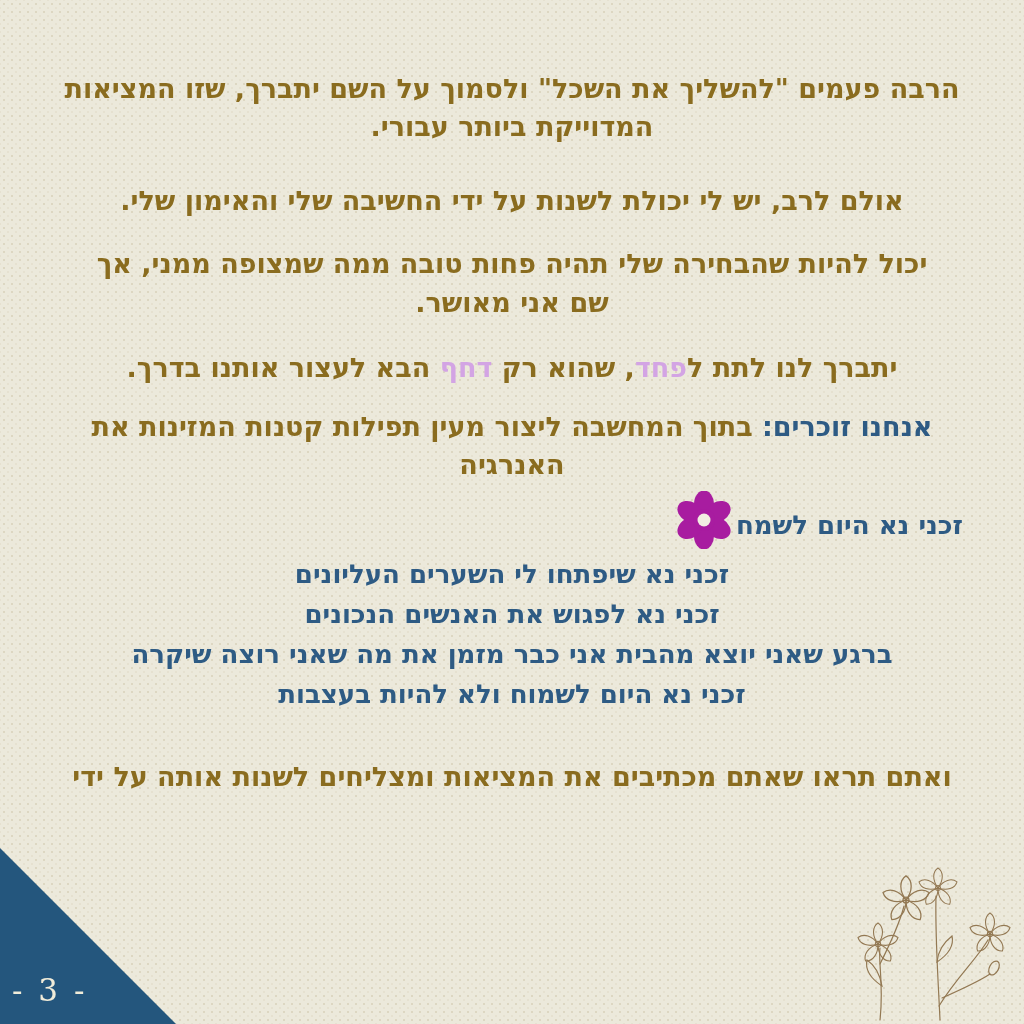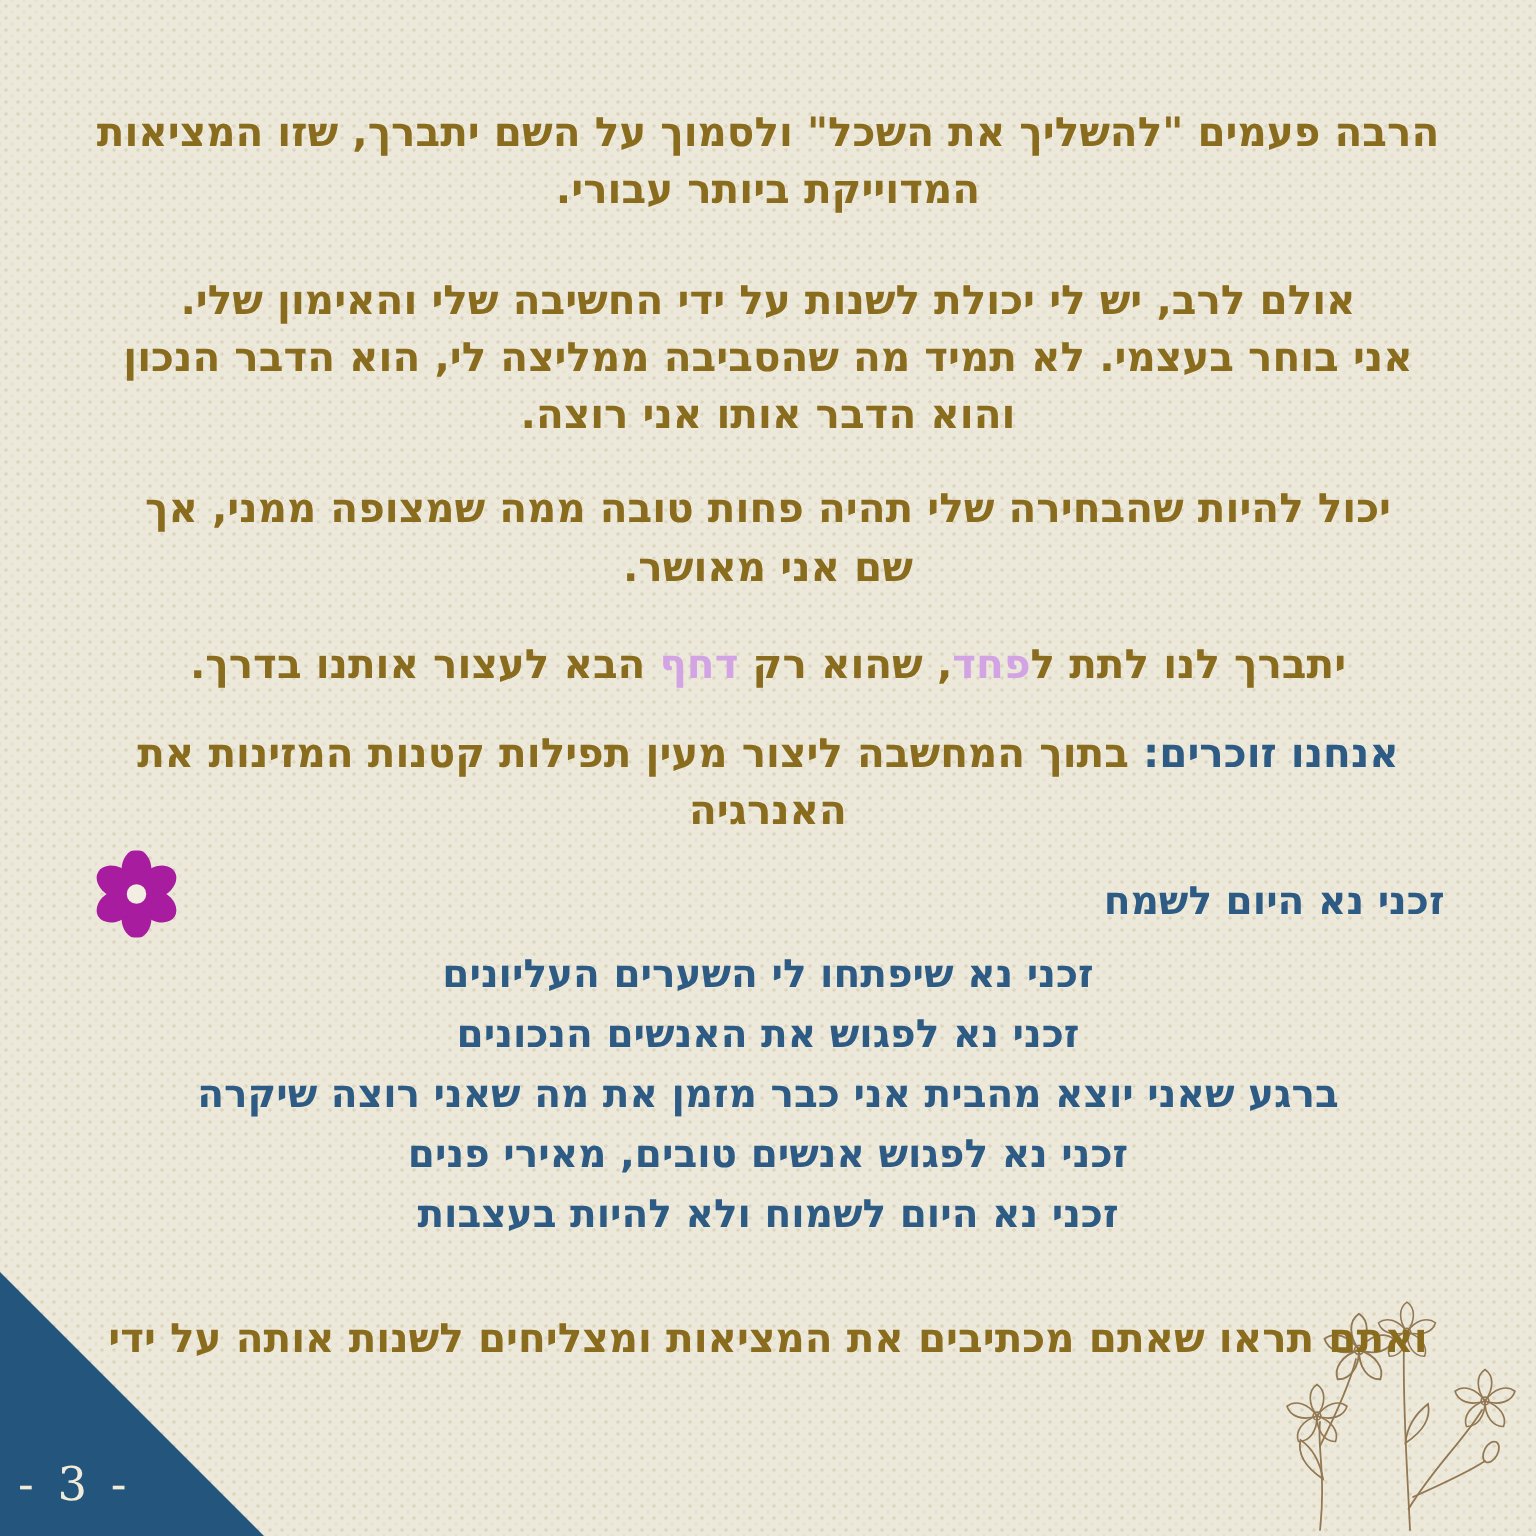--- a/index.html
+++ b/index.html
@@ -24,21 +24,21 @@
   .intro{margin-bottom:36px}
   .ability-line{display:block}
   .choice{margin:24px auto 0;max-width:844px;line-height:39px}
   .fear{margin-top:27px}
   .remember{margin:21px auto 12px;max-width:880px}
   .seg-brown{color:var(--brown,#8a6c1f)}
   .seg-pink{color:var(--pink,#d3a4e4)}
   .seg-blue{color:var(--blue,#2e5b84)}
   .prayer{margin-top:8px;color:var(--blue,#2e5b84);font-size:26px;line-height:40px}
   .prayer-line{display:block}
-  .prayer-line.first-line{display:flex;align-items:center;justify-content:space-between;gap:2px;min-height:52px}
+  .prayer-line.first-line{display:flex;align-items:center;justify-content:flex-start;gap:2px;min-height:52px}
   .flower-icon svg{display:block;transform:translateY(-5px)}
   .flower-icon .petals{fill:var(--magenta,#a81ca0)}
   .closing{margin-top:44px}
   .corner-triangle{
     position:absolute;left:0;bottom:0;width:176px;height:176px;z-index:3;
     background:var(--navy,#24567d);
     clip-path:polygon(0 0,100% 100%,0 100%);
   }
   .page-number{
     position:absolute;left:12px;bottom:16px;z-index:4;
@@ -53,21 +53,20 @@
 <body>
 
 <div class="page">
 
   <div class="content">
 
     <p class="intro">הרבה פעמים "להשליך את השכל" ולסמוך על השם יתברך, שזו המציאות המדוייקת ביותר עבורי.</p>
 
     <div class="ability">
         <div class="ability-line">אולם לרב, יש לי יכולת לשנות על ידי החשיבה שלי והאימון שלי.</div>
-        <div class="ability-line">אני בוחר בעצמי. לא תמיד מה שהסביבה ממליצה לי, הוא הדבר הנכון והוא הדבר אותו אני רוצה.</div>
       </div>
 
     <p class="choice">יכול להיות שהבחירה שלי תהיה פחות טובה ממה שמצופה ממני, אך שם אני מאושר.</p>
 
     <p class="fear"><span class="seg-brown">יתברך לנו לתת ל</span><span class="seg-pink">פחד</span><span class="seg-brown">, שהוא רק </span><span class="seg-pink">דחף</span><span class="seg-brown"> הבא לעצור אותנו בדרך.</span></p>
 
     <p class="remember"><span class="seg-blue">אנחנו זוכרים:</span><span class="seg-brown"> בתוך המחשבה ליצור מעין תפילות קטנות המזינות את האנרגיה</span></p>
 
     <div class="prayer">
       <div class="prayer-line first-line">
@@ -84,21 +83,20 @@
               <circle r="11"></circle>
             </g>
             <circle r="6.5" fill="#f2eee2"></circle>
           </svg>
         </span>
       </div>
       <div>
           <div class="prayer-line">זכני נא שיפתחו לי השערים העליונים</div>
           <div class="prayer-line">זכני נא לפגוש את האנשים הנכונים</div>
           <div class="prayer-line">ברגע שאני יוצא מהבית אני כבר מזמן את מה שאני רוצה שיקרה</div>
-          <div class="prayer-line">זכני נא לפגוש אנשים טובים, מאירי פנים</div>
           <div class="prayer-line">זכני נא היום לשמוח ולא להיות בעצבות</div>
         </div>
     </div>
 
     <div class="closing">
       <p class="closing-brown">ואתם תראו שאתם מכתיבים את המציאות ומצליחים לשנות אותה על ידי</p>
 
     </div>
 
   </div>

